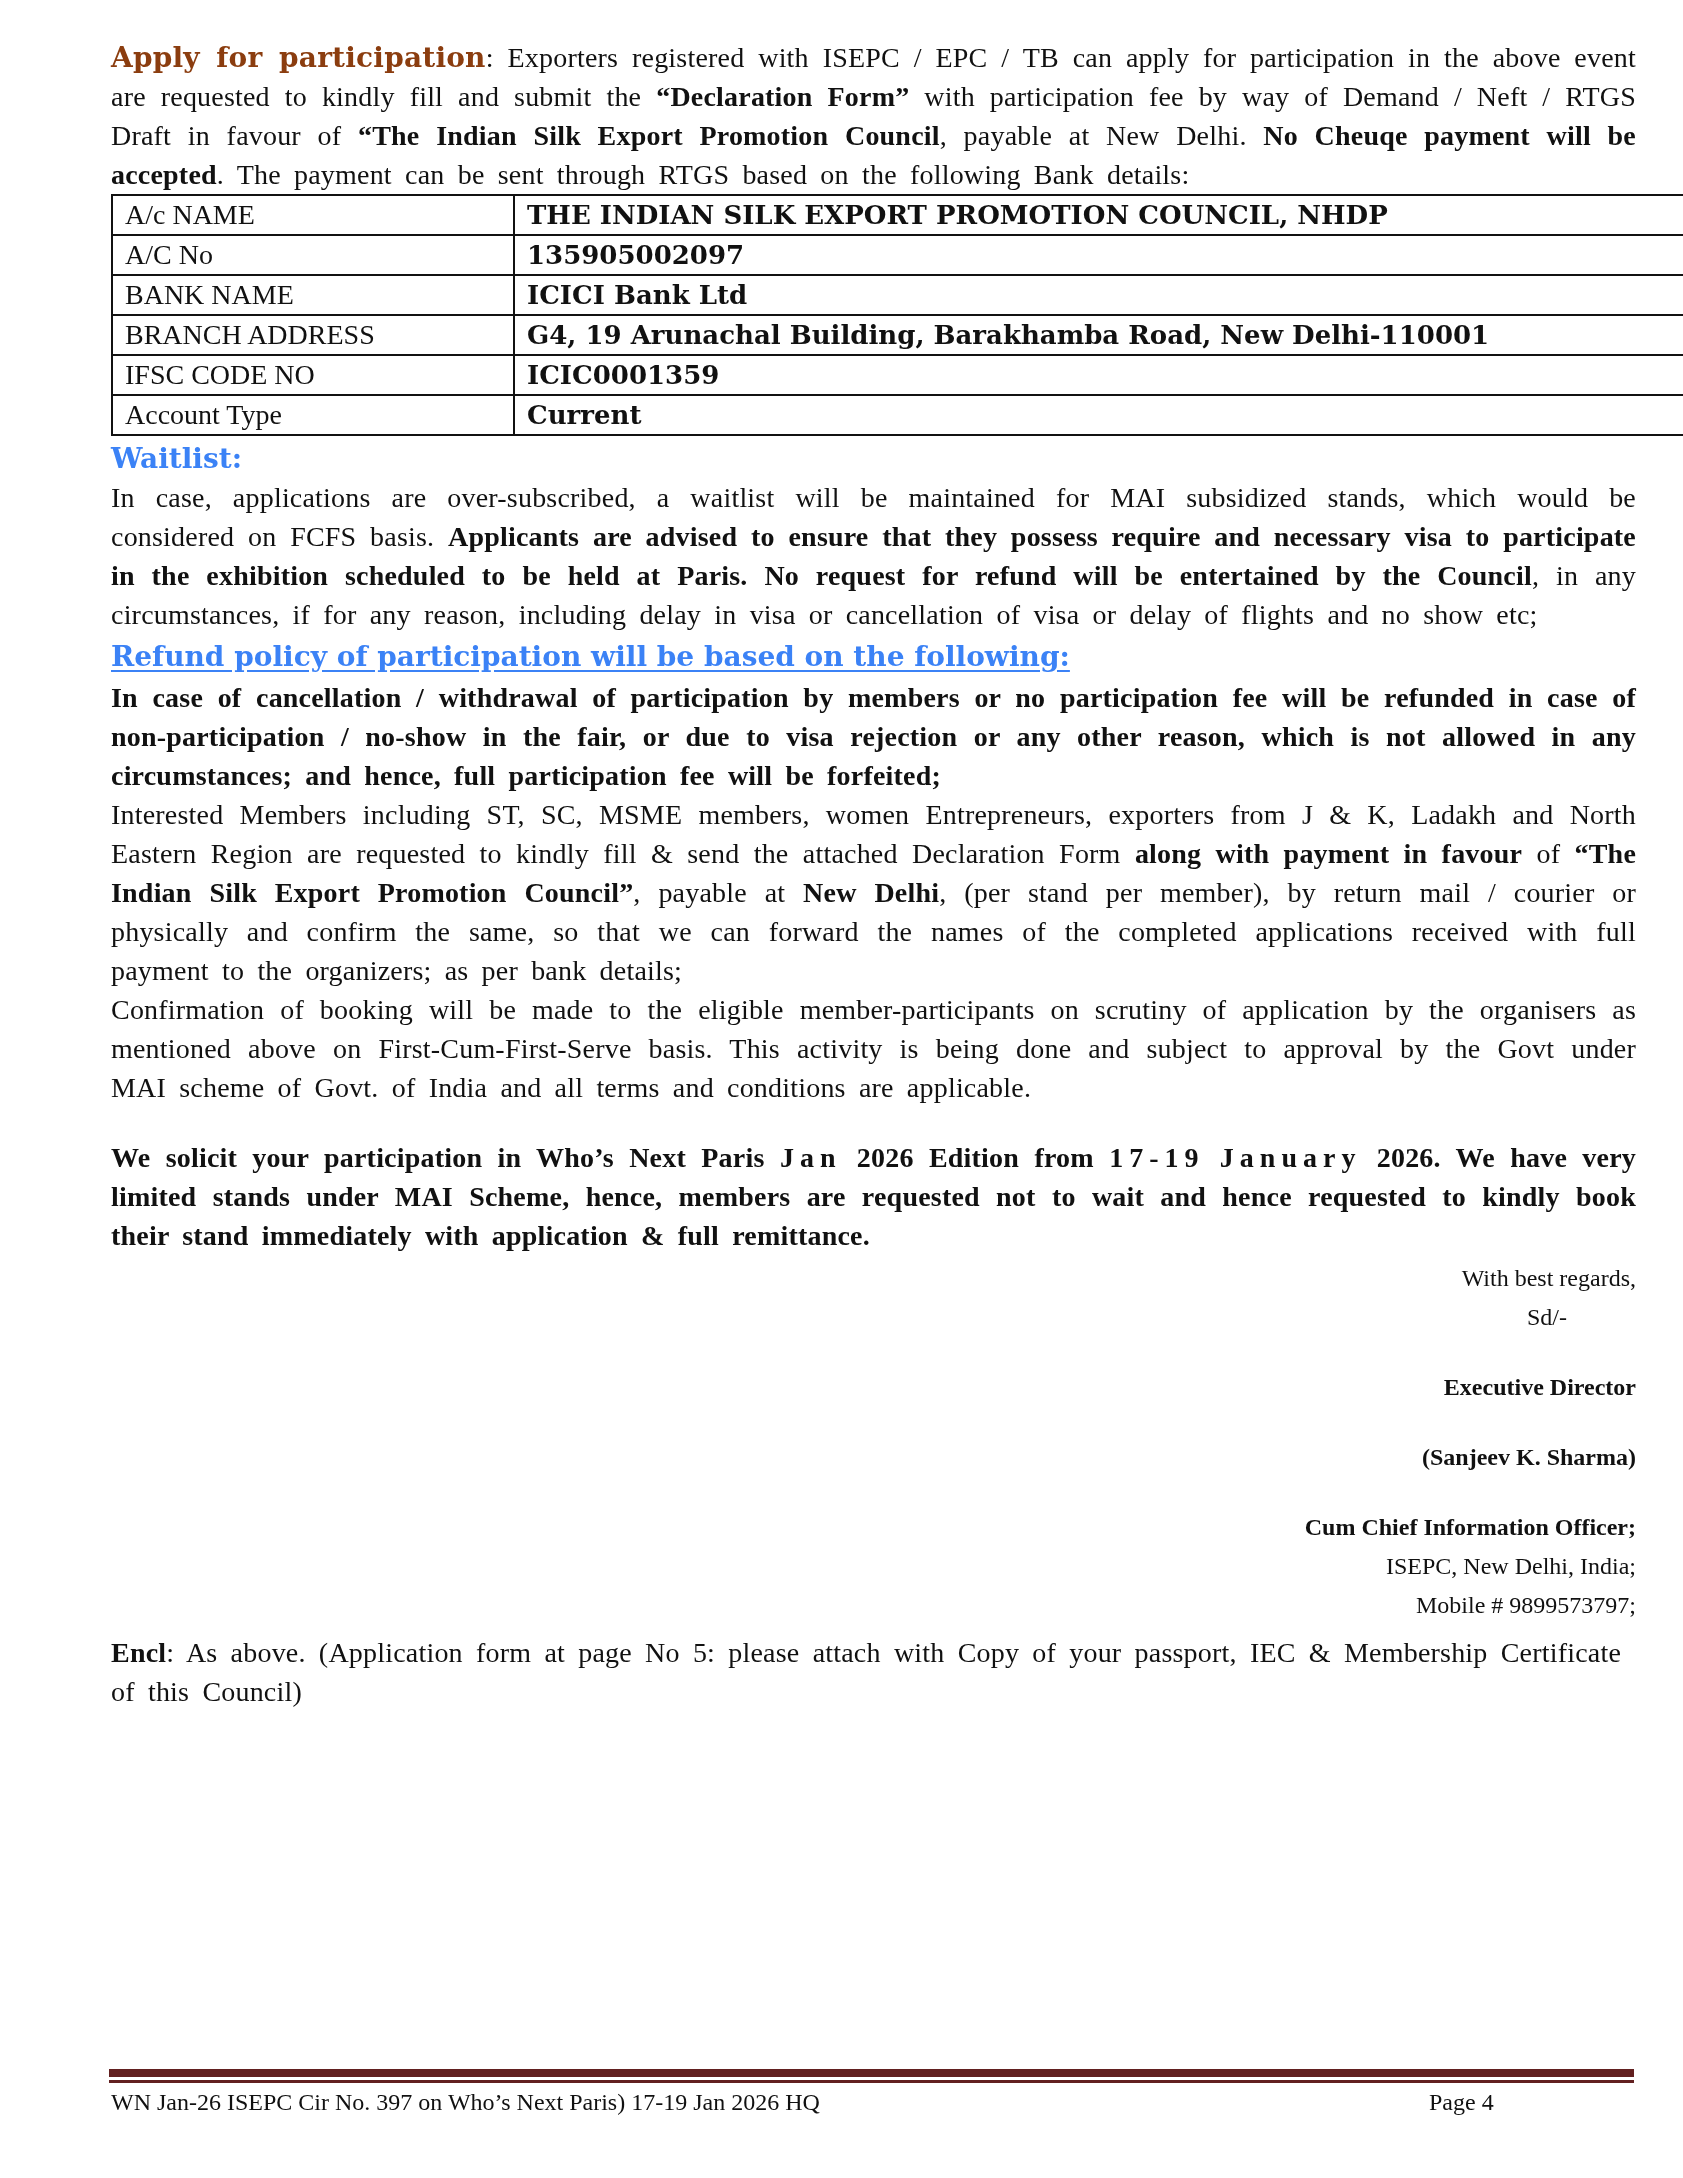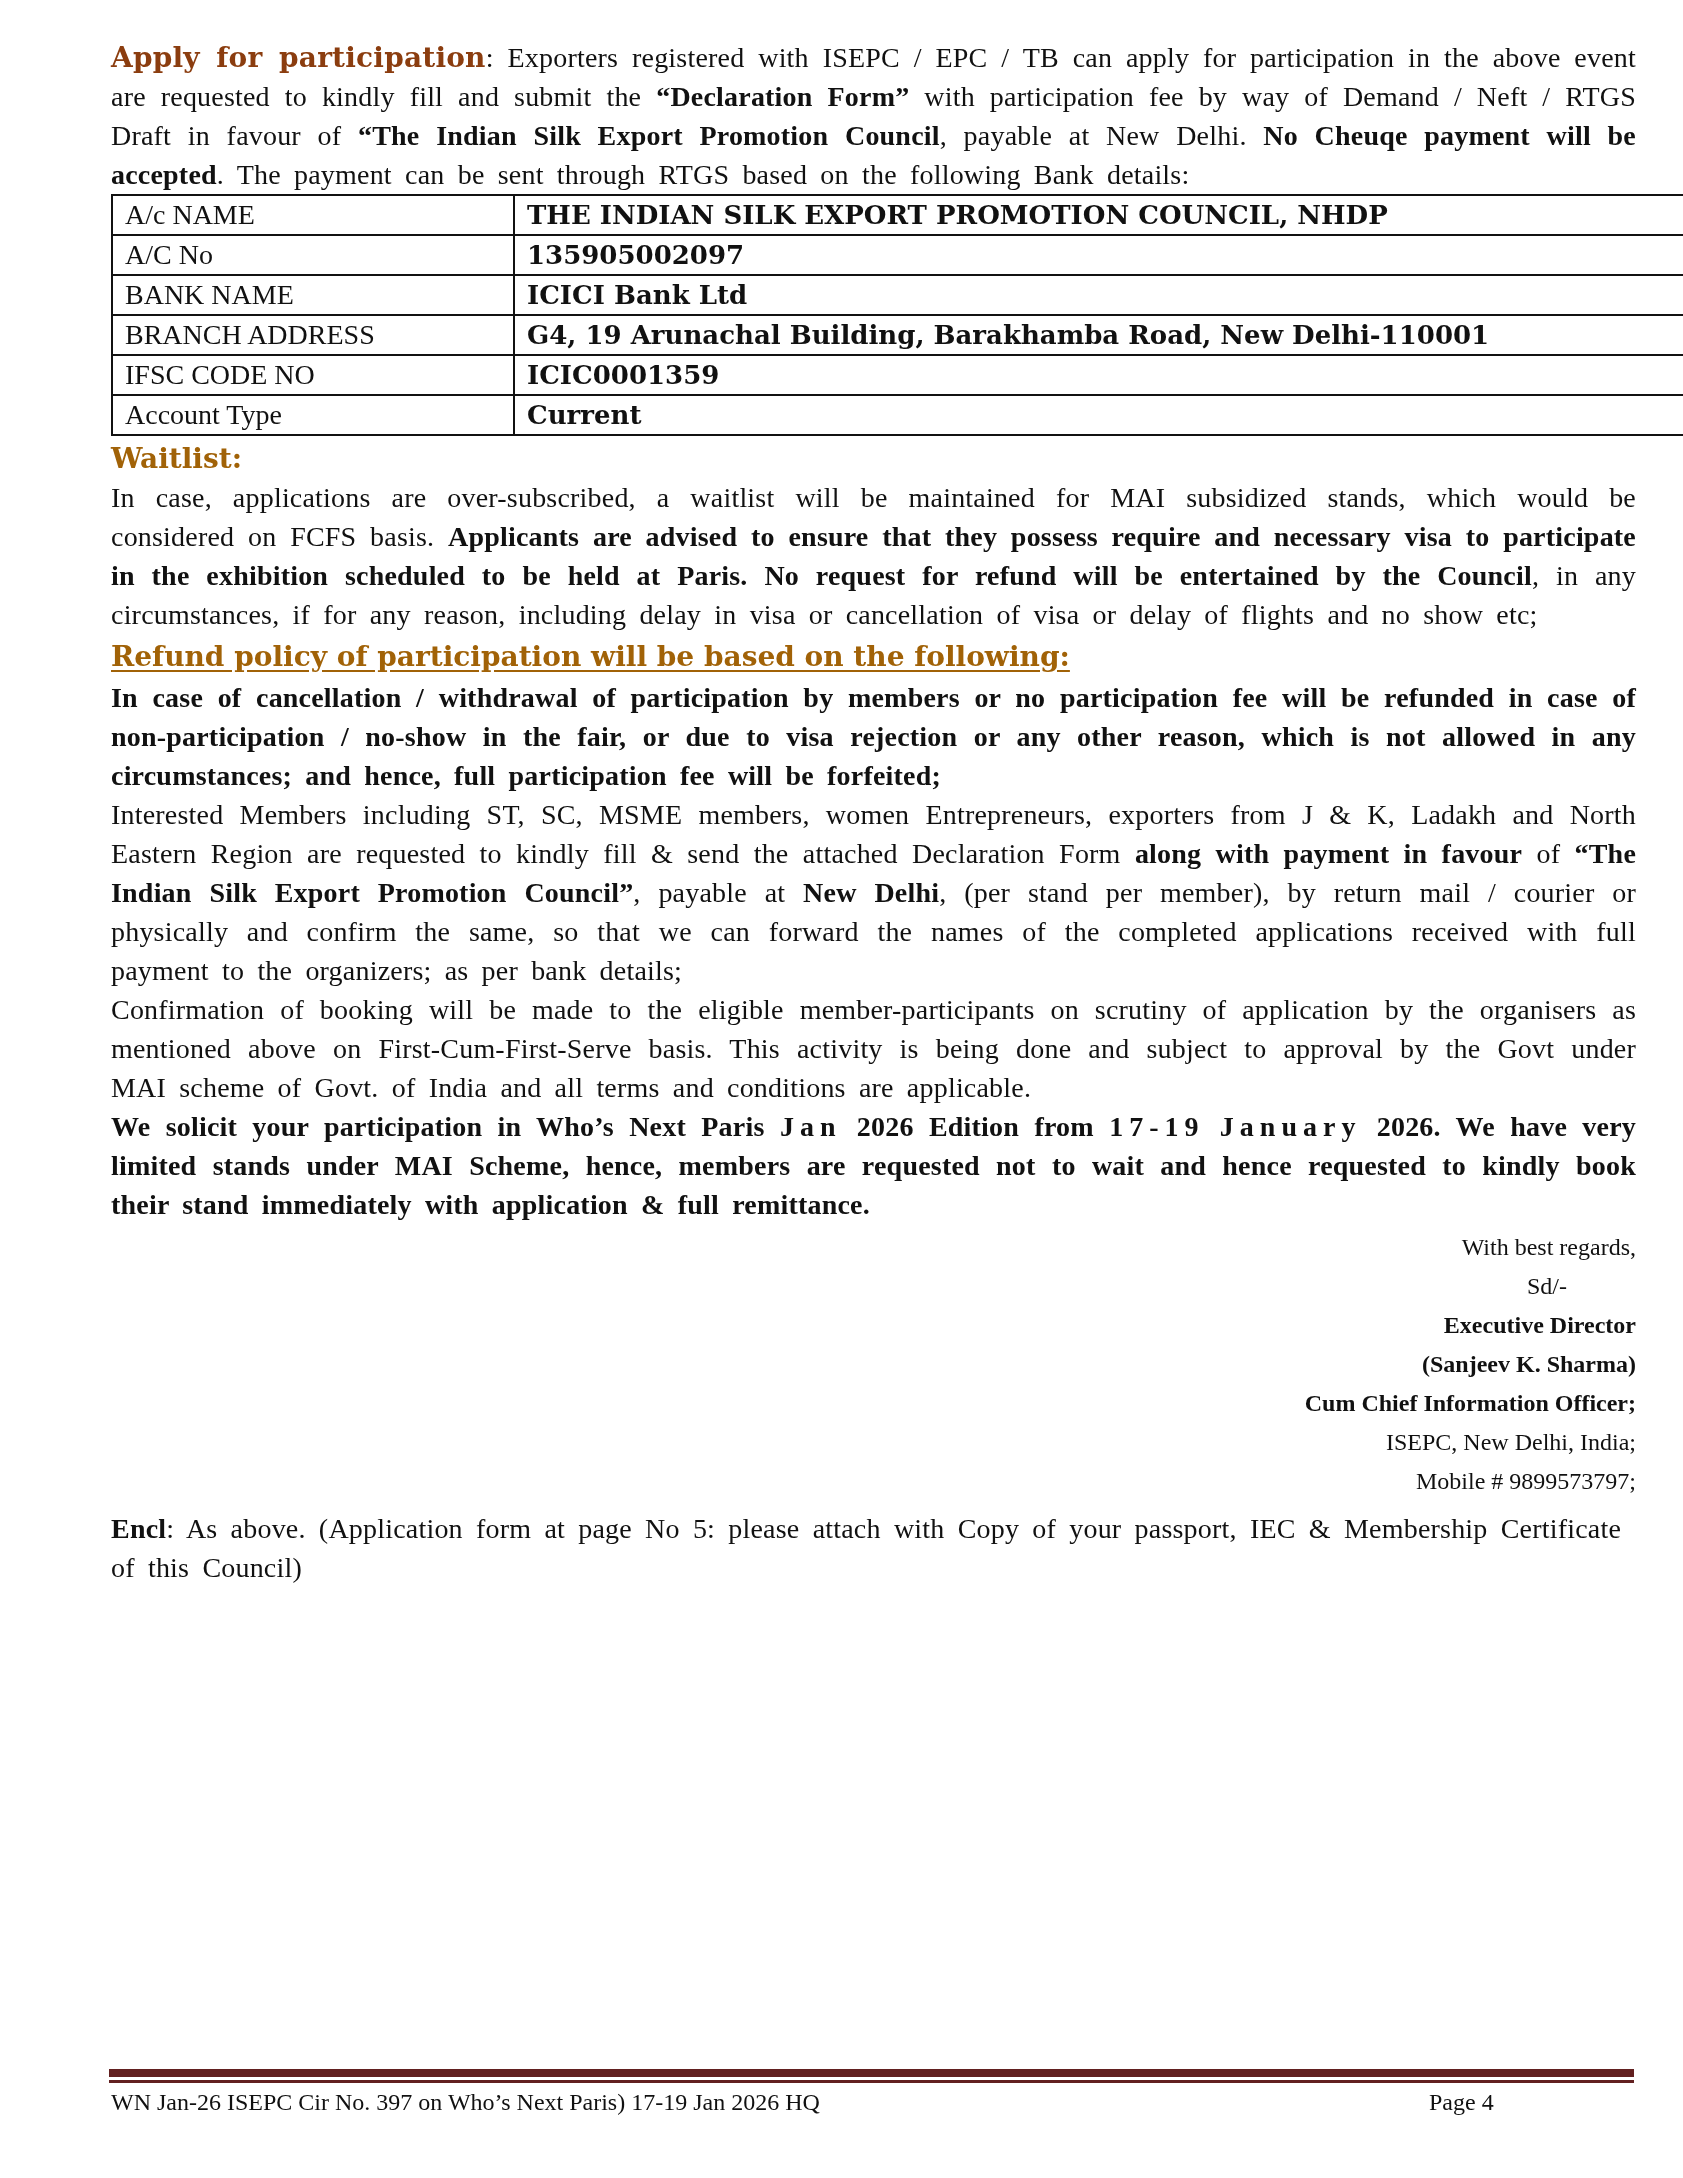--- a/index.html
+++ b/index.html
@@ -2,23 +2,23 @@
 <html><head>
 <meta charset="utf-8">
 <style>
   html, body { margin:0; padding:0; background:#ffffff; }
   body { width:1683px; height:2178px; position:relative; overflow:hidden;
          font-family:"DejaVu Serif", serif; color:#111; }
   .page { position:absolute; left:111px; top:38px; width:1525px; }
   .para { font-size:28px; line-height:39px; text-align:justify; text-align-last:left;
           font-family:"Liberation Serif", serif; letter-spacing:0.2px; word-spacing:6px; }
   .para.nj { text-align:left; }
-  .para b, .bold { font-weight:bold; }
+  .para b, .bold { font-weight:bold;margin-top:31px; }
   .brown { color:#8B3D0F; font-family:"DejaVu Serif", serif; font-weight:bold; font-size:28px; }
-  .heading { color:#a16207; font-weight:bold; font-size:28px; line-height:38px;
+  .heading { color:#3b82f6; font-weight:bold; font-size:28px; line-height:38px;
              font-family:"DejaVu Serif", serif; }
   .heading.u { text-decoration:underline; text-underline-offset:4px; }
   table.bank { border-collapse:collapse; width:1638px; margin:0 0 4px 0;
                font-family:"Liberation Serif", serif; }
   table.bank td { border:2px solid #111; height:38px; padding:0 12px; font-size:28px; line-height:38px; }
   table.bank td.k { width:376px; font-weight:normal; }
   table.bank td.v { font-weight:bold; font-family:"DejaVu Serif", serif; font-size:26px; }
   .sig { text-align:right; font-size:24px; line-height:39px; font-family:"Liberation Serif", serif; }
   .sig .c { display:block; }
   .spaced { letter-spacing:6px; }

